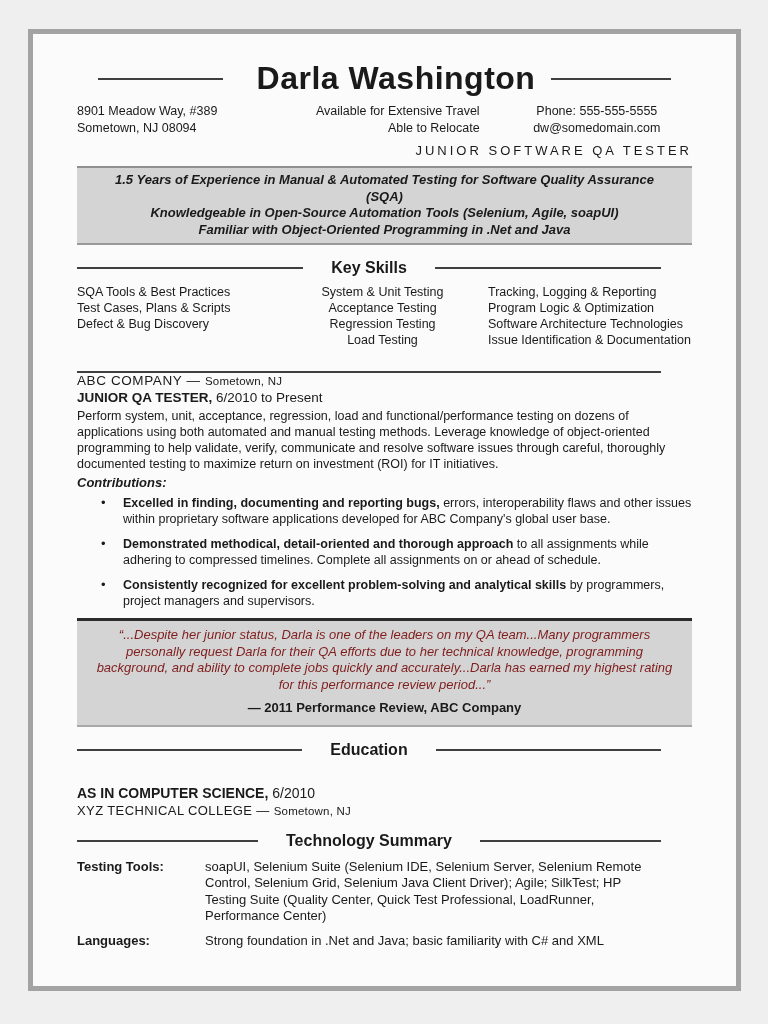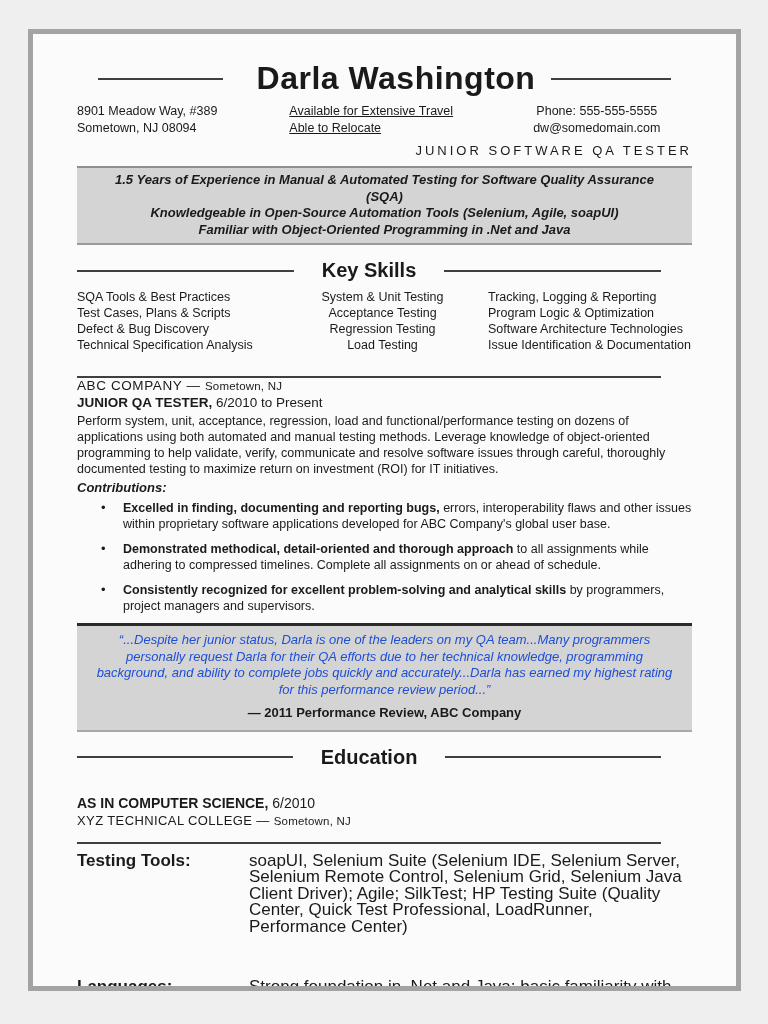--- a/index.html
+++ b/index.html
@@ -21,21 +21,21 @@
 
   
   .name-header { display:flex; align-items:center; justify-content:center; margin-top:8px; }
   .name-header .rule-left  { flex:1; max-width:125px; margin-right:34px; }
   .name-header .rule-right { flex:1; max-width:120px; margin-left:16px; }
   .candidate-name { font-size:32px; font-weight:bold; letter-spacing:0.5px; white-space:nowrap; }
 
   
   .contact-row { display:grid; grid-template-columns:1fr 1fr 1fr; margin-top:6px; font-size:12.5px; line-height:16.5px;gap:22px; }
   .contact-col.left { text-align:left; }
-  .contact-col.center { text-align:left;text-decoration:underline; }
+  .contact-col.center { text-align:right; }
   .contact-col.right { text-align:center; }
 
   .doc-title { text-align:right; font-size:13px; font-weight:normal; letter-spacing:3px; margin-top:7px; }
 
   
   .highlight-box {
     background:#d4d4d4;
     text-align:center;
     padding:4px 24px 5px 24px;
   }
@@ -45,27 +45,27 @@
     border-bottom:2px solid #9a9a9a;
     font-size:13px; font-weight:bold; font-style:italic; line-height:16.5px;
   }
   .quote-box {
     margin-top:8px;
     border-top:3px solid #2b2b2b;
     border-bottom:2px solid #a8a8a8;
     padding:6px 14px 8px 14px;
     font-size:13px; line-height:16.5px;
   }
-  .quote-text { font-style:italic; color:#1d4ed8; }
+  .quote-text { font-style:italic; color:#7f1d1d; }
   .quote-attribution { font-weight:bold; margin-top:7px; }
 
   
   .sec-head { display:flex; align-items:center; margin-right:31px; margin-top:14px; }
   .sec-head .rule { flex:1; }
-  .sec-head .sec-title { padding:0 28px; font-size:20px; font-weight:bold; white-space:nowrap; }
+  .sec-head .sec-title { padding:0 28px; font-size:16px; font-weight:bold; white-space:nowrap; }
   .sec-head.two-line { align-items:flex-start; }
   .sec-head.two-line .rule { margin-top:9px; }
   .sec-head.two-line .sec-title { white-space:normal; max-width:150px; line-height:19px; }
 
   
   .skills-grid { display:grid; grid-template-columns:200px 211px 206px; margin-top:7px; font-size:12.5px; line-height:16px; }
   .skills-col.c1 { text-align:left; }
   .skills-col.c2 { text-align:center; }
   .skills-col.c3 { text-align:left; }
 
@@ -80,21 +80,21 @@
   .bullet { display:flex; margin-bottom:9px; font-size:12.5px; line-height:16px; }
   .bullet-dot { flex:0 0 22px; }
   .bullet-dot::before { content:"•"; font-size:13px; }
   .bullet-text { flex:1; max-width:575px; }
 
   
   .degree-line { margin-top:26px; font-size:14px; }
   .school-line { margin-top:2px; font-size:13px; letter-spacing:0.4px; }
 
   
-  .tech-grid { display:grid; grid-template-columns:128px 452px; row-gap:8px; margin-top:9px; font-size:17px; line-height:16.5px;gap:44px; }
+  .tech-grid { display:grid; grid-template-columns:128px 452px; row-gap:8px; margin-top:9px; font-size:13px; line-height:16.5px; }
   .tech-label { font-weight:bold; }
   .tech-value { max-width:445px; }
 </style>
 </head>
 <body>
 
 <div class="page">
 
   <div class="name-header">
     <span class="rule rule-left"></span>
@@ -128,21 +128,20 @@
   <div class="sec-head">
     <span class="rule"></span>
     <span class="sec-title">Key Skills</span>
     <span class="rule"></span>
   </div>
   <div class="skills-grid">
     <div class="skills-col c1">
       <div>SQA Tools &amp; Best Practices</div>
       <div>Test Cases, Plans &amp; Scripts</div>
       <div>Defect &amp; Bug Discovery</div>
-      <div>Technical Specification Analysis</div>
     </div>
     <div class="skills-col c2">
       <div>System &amp; Unit Testing</div>
       <div>Acceptance Testing</div>
       <div>Regression Testing</div>
       <div>Load Testing</div>
     </div>
     <div class="skills-col c3">
       <div>Tracking, Logging &amp; Reporting</div>
       <div>Program Logic &amp; Optimization</div>
@@ -206,20 +205,21 @@
     <span class="bold">AS IN COMPUTER SCIENCE,</span>
     <span>6/2010</span>
   </div>
   <div class="school-line">
     <span>XYZ TECHNICAL COLLEGE —</span>
     <span class="small-loc">Sometown, NJ</span>
   </div>
 
   <div class="sec-head">
     <span class="rule"></span>
+    <span class="sec-title">Technology Summary</span>
     <span class="rule"></span>
   </div>
   <div class="tech-grid">
     <div class="tech-label">Testing Tools:</div>
     <div class="tech-value">soapUI, Selenium Suite (Selenium IDE, Selenium Server, Selenium Remote Control, Selenium Grid, Selenium Java Client Driver); Agile; SilkTest; HP Testing Suite (Quality Center, Quick Test Professional, LoadRunner, Performance Center)</div>
     <div class="tech-label">Languages:</div>
     <div class="tech-value">Strong foundation in .Net and Java; basic familiarity with C# and XML</div>
   </div>
 
 </div>

